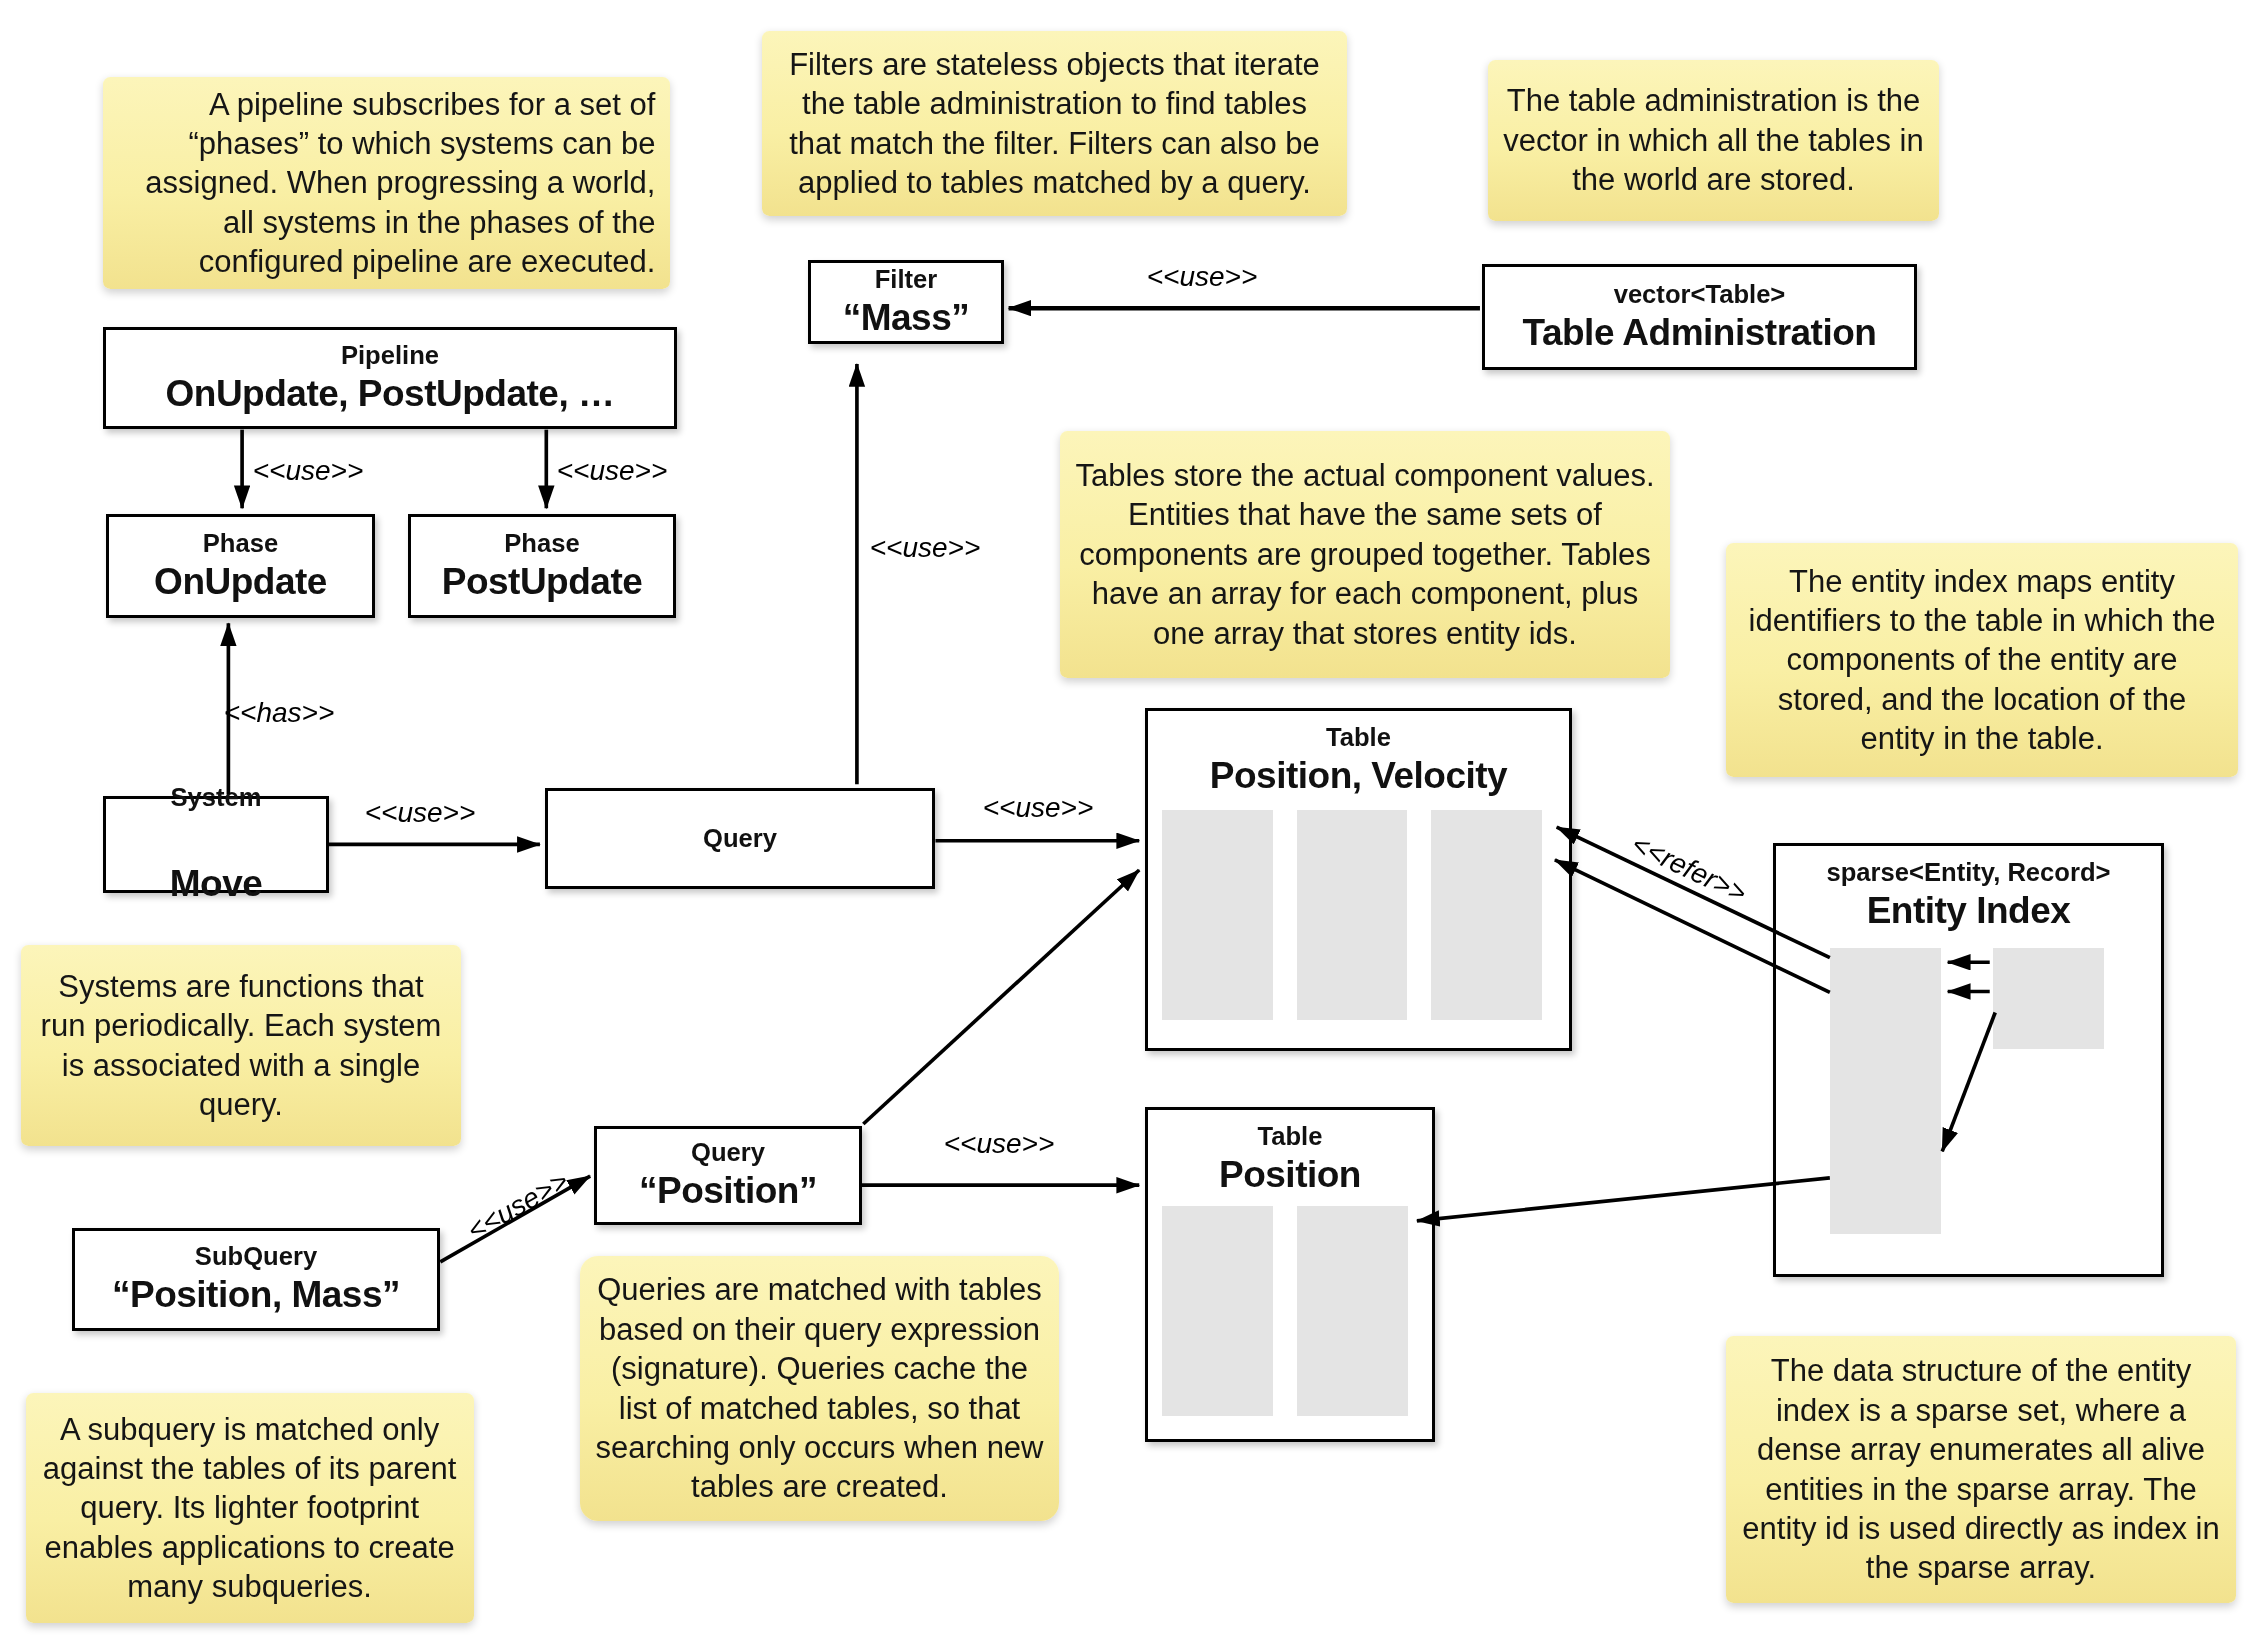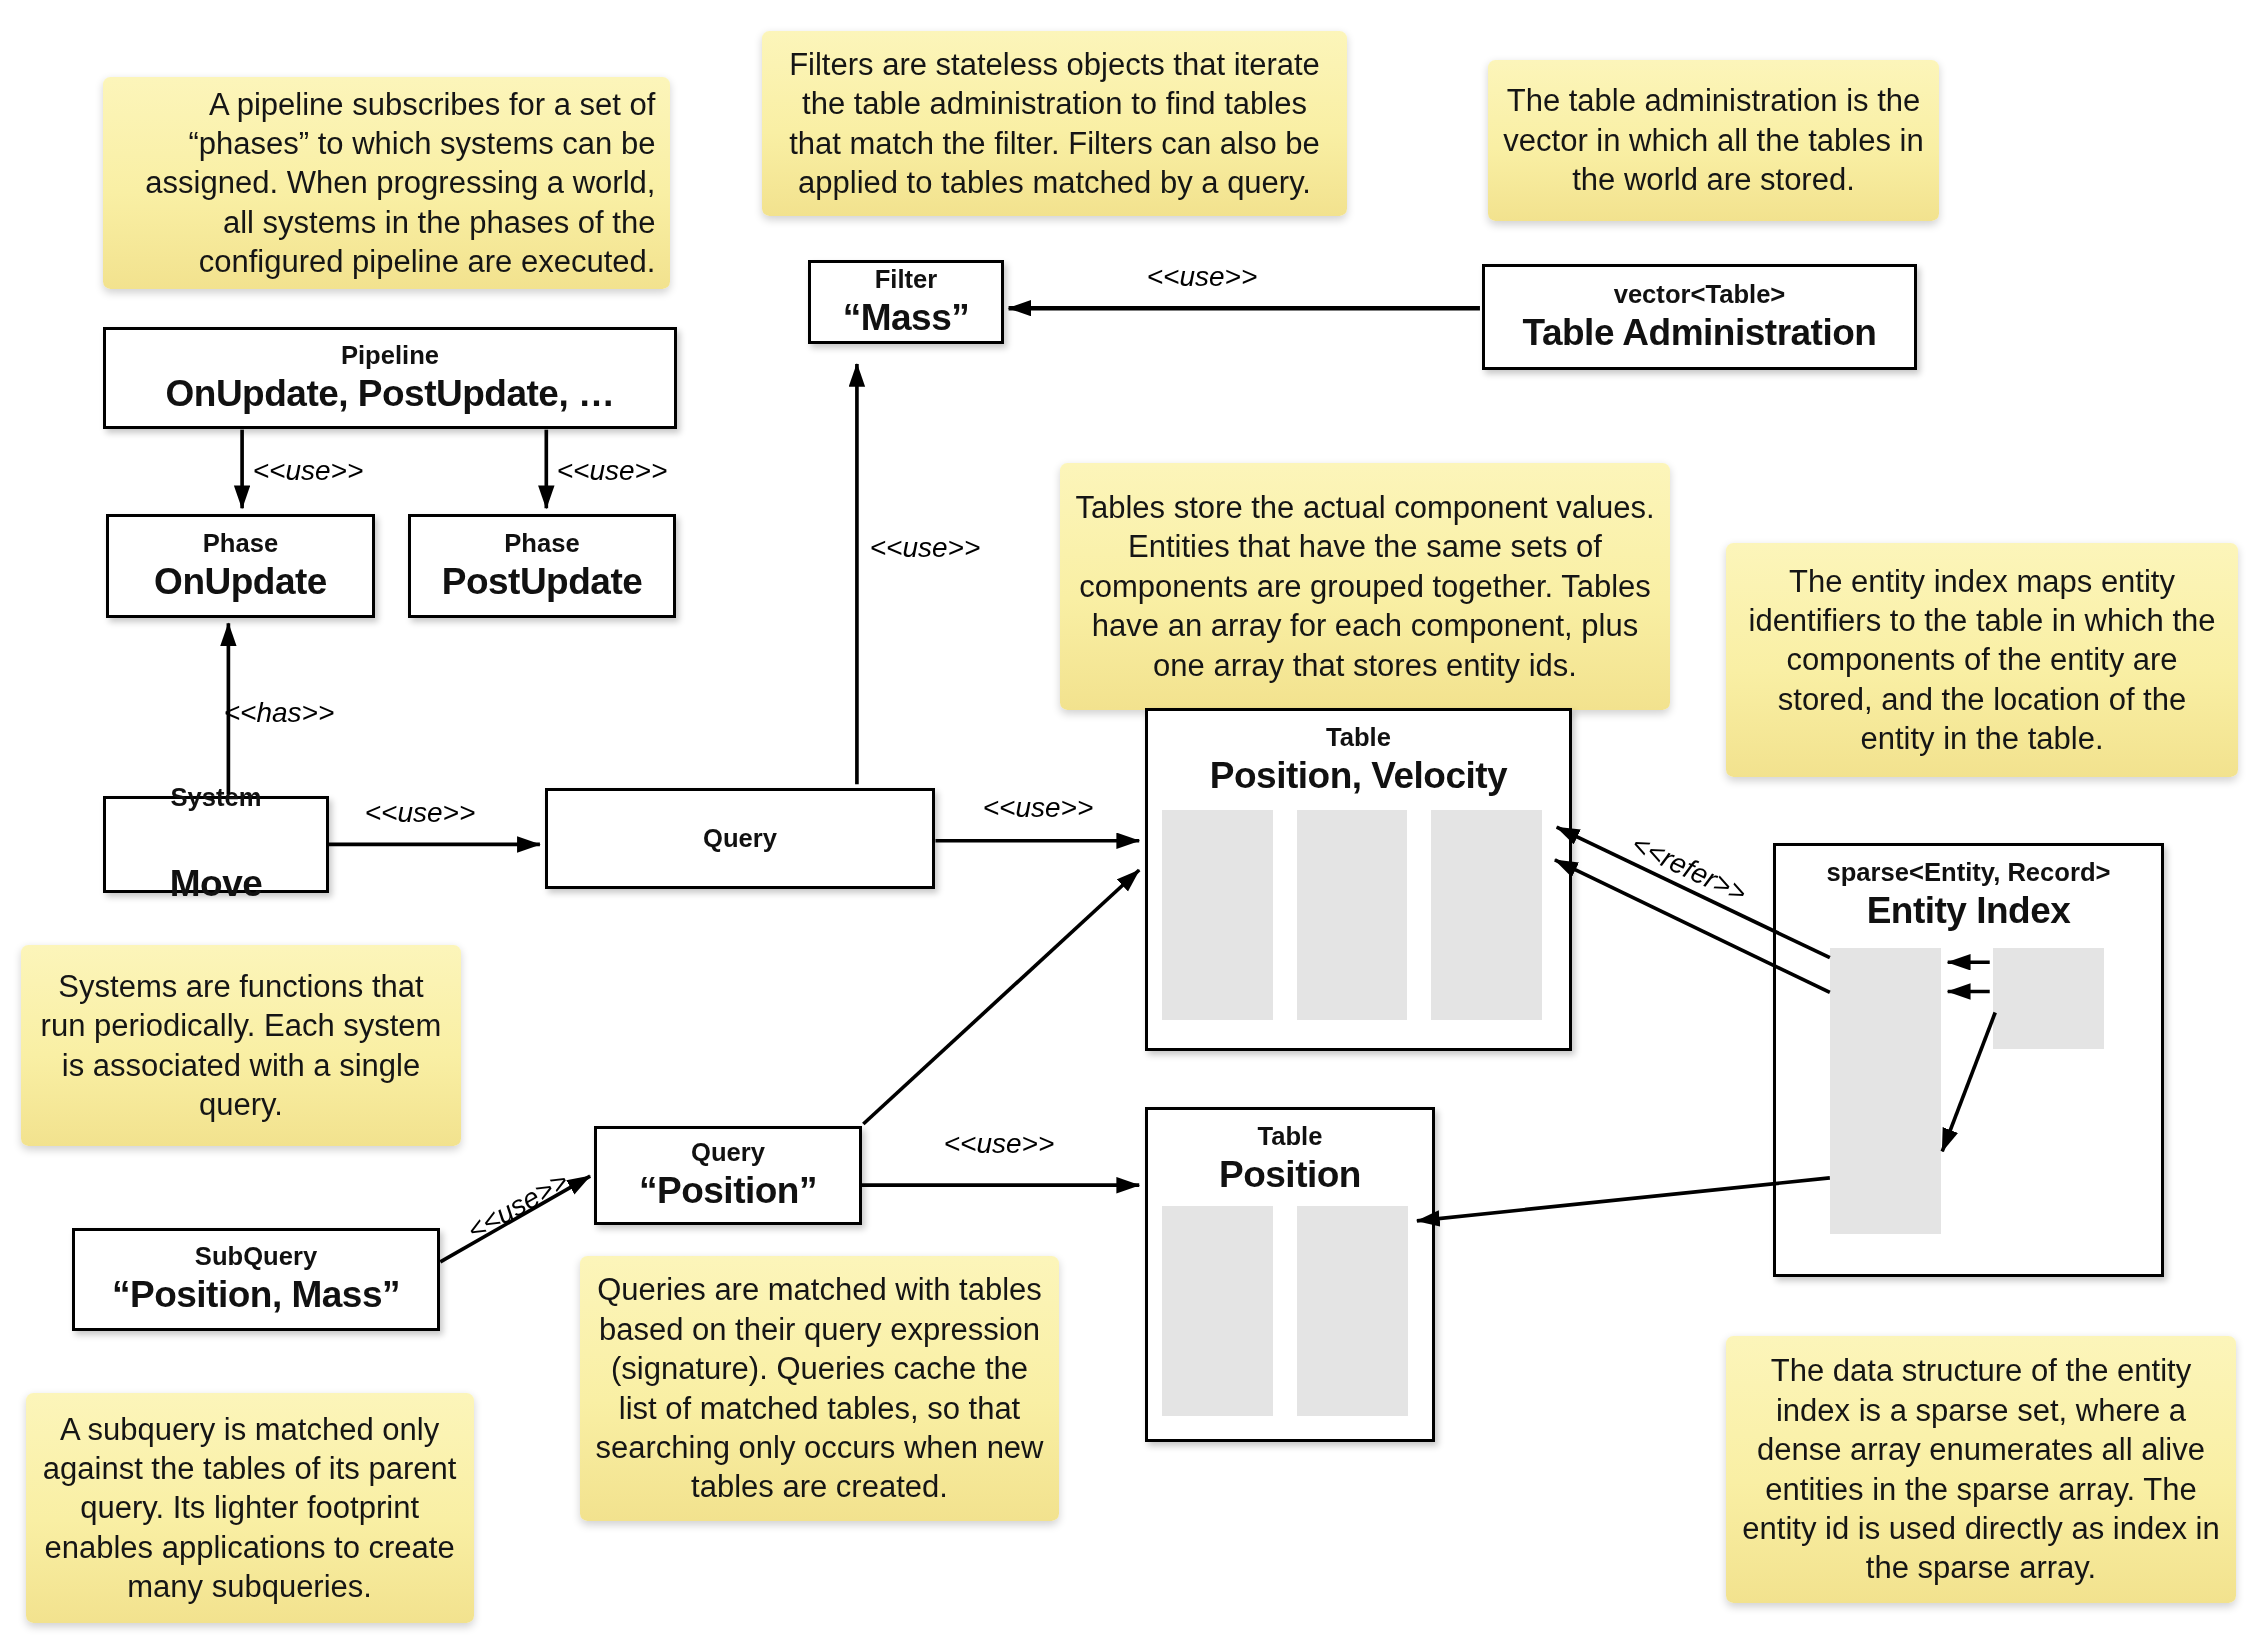--- a/index.html
+++ b/index.html
@@ -34,24 +34,24 @@
   svg.wires { position:absolute; left:0; top:0; pointer-events:none; }
 </style>
 </head>
 <body>
 
 <div id="canvas">
 
   <div class="note" style="left:103px; top:77px; width:567px; height:212px;text-align:right;">A pipeline subscribes for a set of “phases” to which systems can be assigned. When progressing a world, all systems in the phases of the configured pipeline are executed.</div>
   <div class="note" style="left:762px; top:31px; width:585px; height:185px;">Filters are stateless objects that iterate the table administration to find tables that match the filter. Filters can also be applied to tables matched by a query.</div>
   <div class="note" style="left:1488px; top:60px; width:451px; height:161px;">The table administration is the vector in which all the tables in the world are stored.</div>
-  <div class="note" style="left:1060px; top:431px; width:610px; height:247px;margin-top:32px;">Tables store the actual component values. Entities that have the same sets of components are grouped together. Tables have an array for each component, plus one array that stores entity ids.</div>
+  <div class="note" style="left:1060px; top:431px; width:610px; height:247px;">Tables store the actual component values. Entities that have the same sets of components are grouped together. Tables have an array for each component, plus one array that stores entity ids.</div>
   <div class="note" style="left:1726px; top:543px; width:512px; height:234px;">The entity index maps entity identifiers to the table in which the components of the entity are stored, and the location of the entity in the table.</div>
   <div class="note" style="left:21px; top:945px; width:440px; height:201px;">Systems are functions that run periodically. Each system is associated with a single query.</div>
-  <div class="note" style="left:580px; top:1256px; width:479px; height:265px;">Queries are matched with tables based on their query expression (signature). Queries cache the list of matched tables, so that searching only occurs when new tables are created.</div>
+  <div class="note" style="left:580px; top:1256px; width:479px; height:265px;border-radius:18px;">Queries are matched with tables based on their query expression (signature). Queries cache the list of matched tables, so that searching only occurs when new tables are created.</div>
   <div class="note" style="left:25.6px; top:1393px; width:448px; height:230px;">A subquery is matched only against the tables of its parent query. Its lighter footprint enables applications to create many subqueries.</div>
   <div class="note" style="left:1726px; top:1336px; width:510px; height:267px;">The data structure of the entity index is a sparse set, where a dense array enumerates all alive entities in the sparse array. The entity id is used directly as index in the sparse array.</div>
 
   <div class="node" style="left:103px; top:327px; width:574px; height:102px;">
     <span class="ntype">Pipeline</span>
     <span class="nname">OnUpdate, PostUpdate, …</span>
   </div>
 
   <div class="node" style="left:106px; top:514px; width:269px; height:104px;">
     <span class="ntype">Phase</span>

